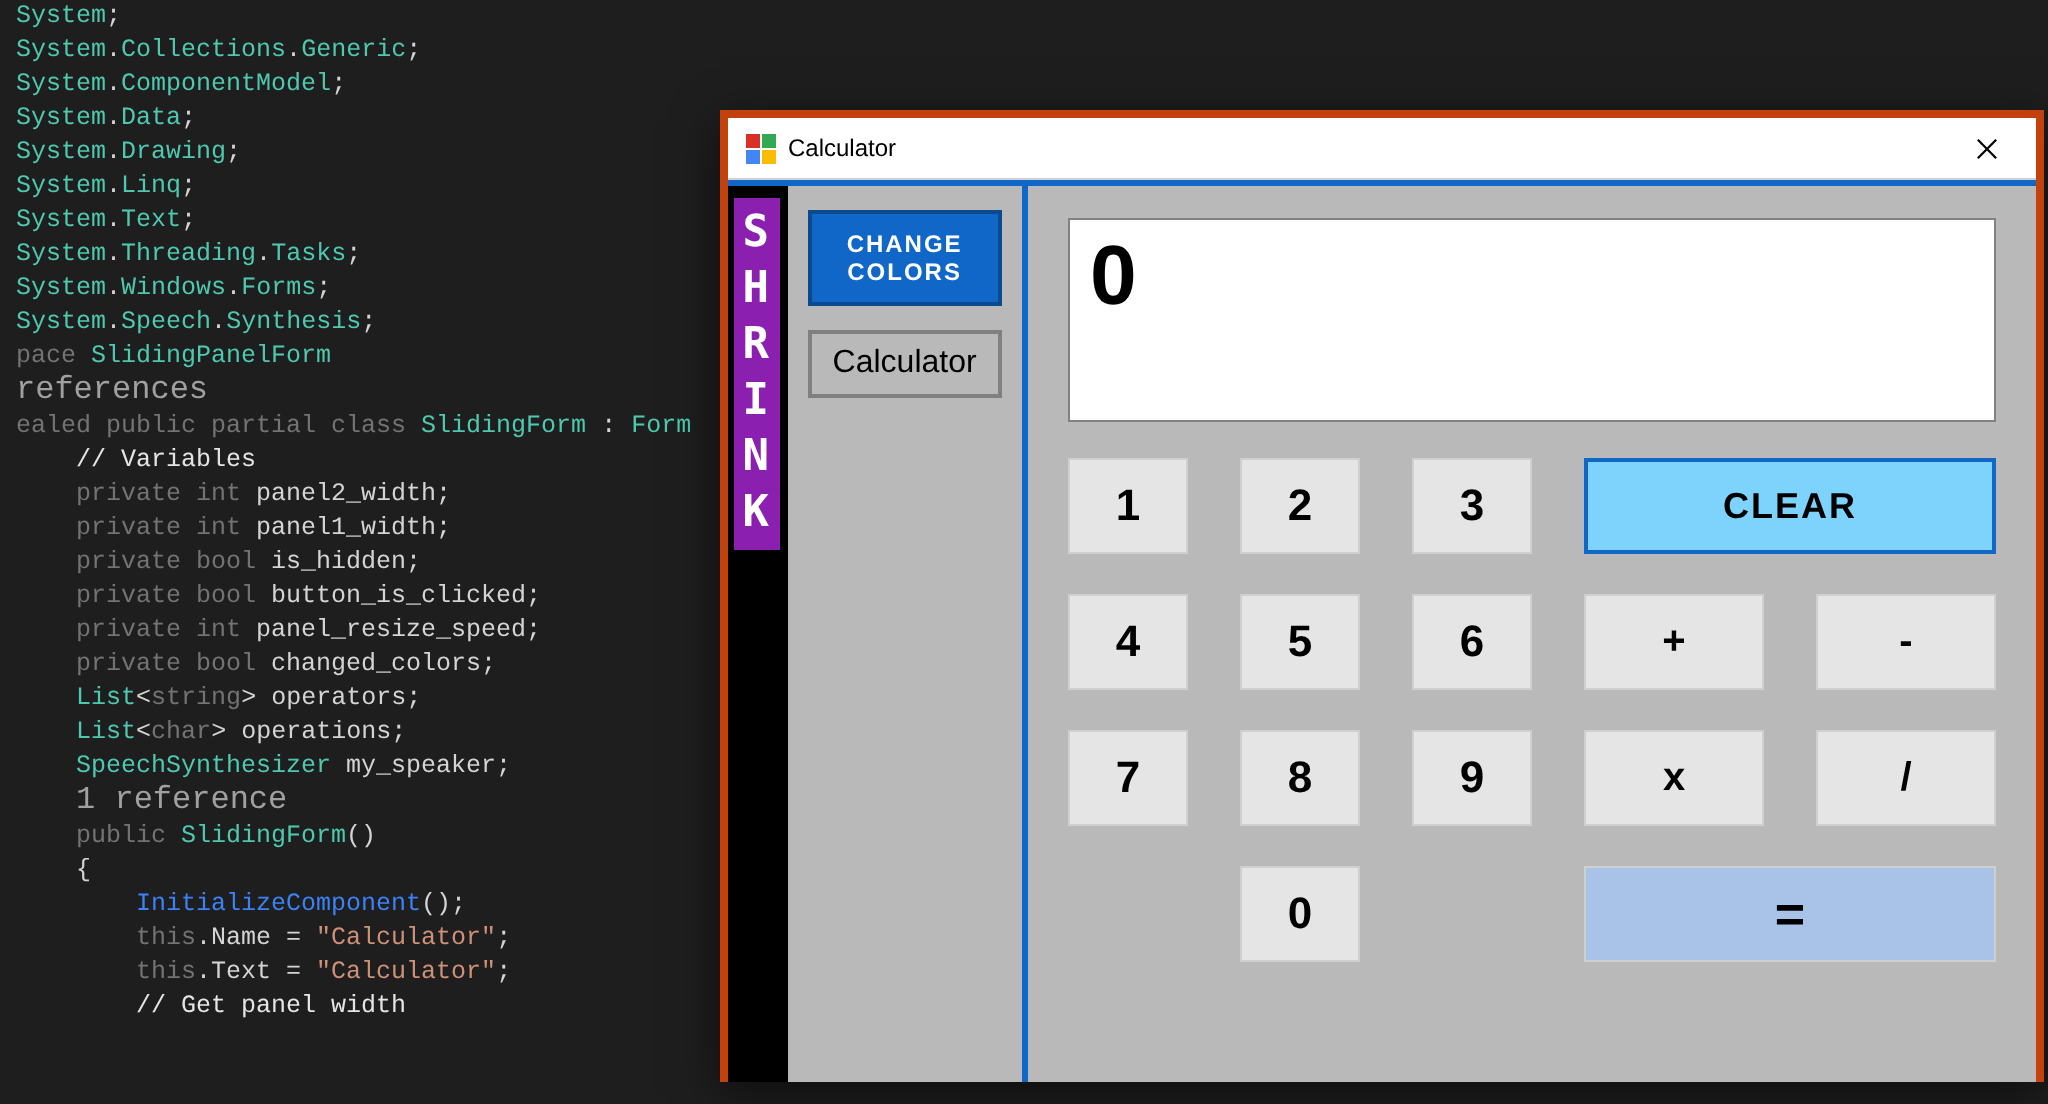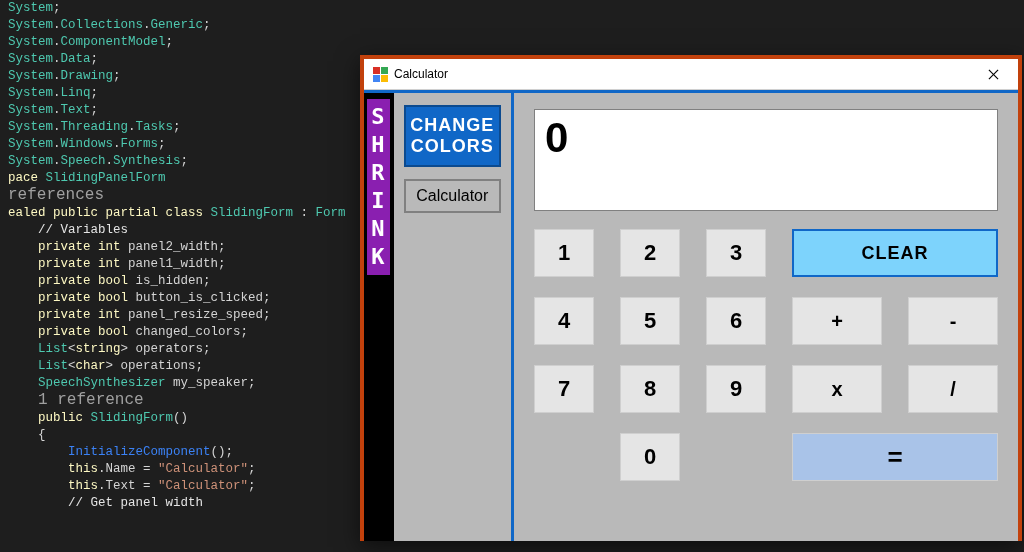--- a/index.html
+++ b/index.html
@@ -30,21 +30,21 @@
   width: 1024px;
   height: 552px;
   padding: 0 8px 8px 8px;
   font-size: 12.5px;
   line-height: 17px;
   white-space: pre;
   color: #d4d4d4;
   box-sizing: border-box;
 }
 .tok-type    { color: #4ec9b0; }
-.tok-keyword { color: #fef9c3; }
+.tok-keyword { color: #737373; }
 .tok-string  { color: #ce9178; }
 .tok-comment { color: #e5e5e5; }
 .tok-ref     { color: #a0a0a0; font-size: 16px; }
 .tok-member  { color: #3b82f6; }
 .code-line { display: block; }
 
 
 
 
 .winforms-window {
@@ -126,21 +126,21 @@
   padding: 12px 10px;
   display:flex;
   flex-direction:column;
   gap:12px;
 }
 .change-colors-btn {
   background:#1067c7;
   border:2px solid #0b4a8f;
   color:#fff;
   font-weight:bold;
-  font-size:18px;
+  font-size:12px;
   padding:8px 2px;
   text-align:center;
   letter-spacing:1px;
 }
 .calc-label-btn {
   background:#b9b9b9;
   border:2px solid #808080;
   color:#000;
   font-size:16px;
   padding:6px 2px;

